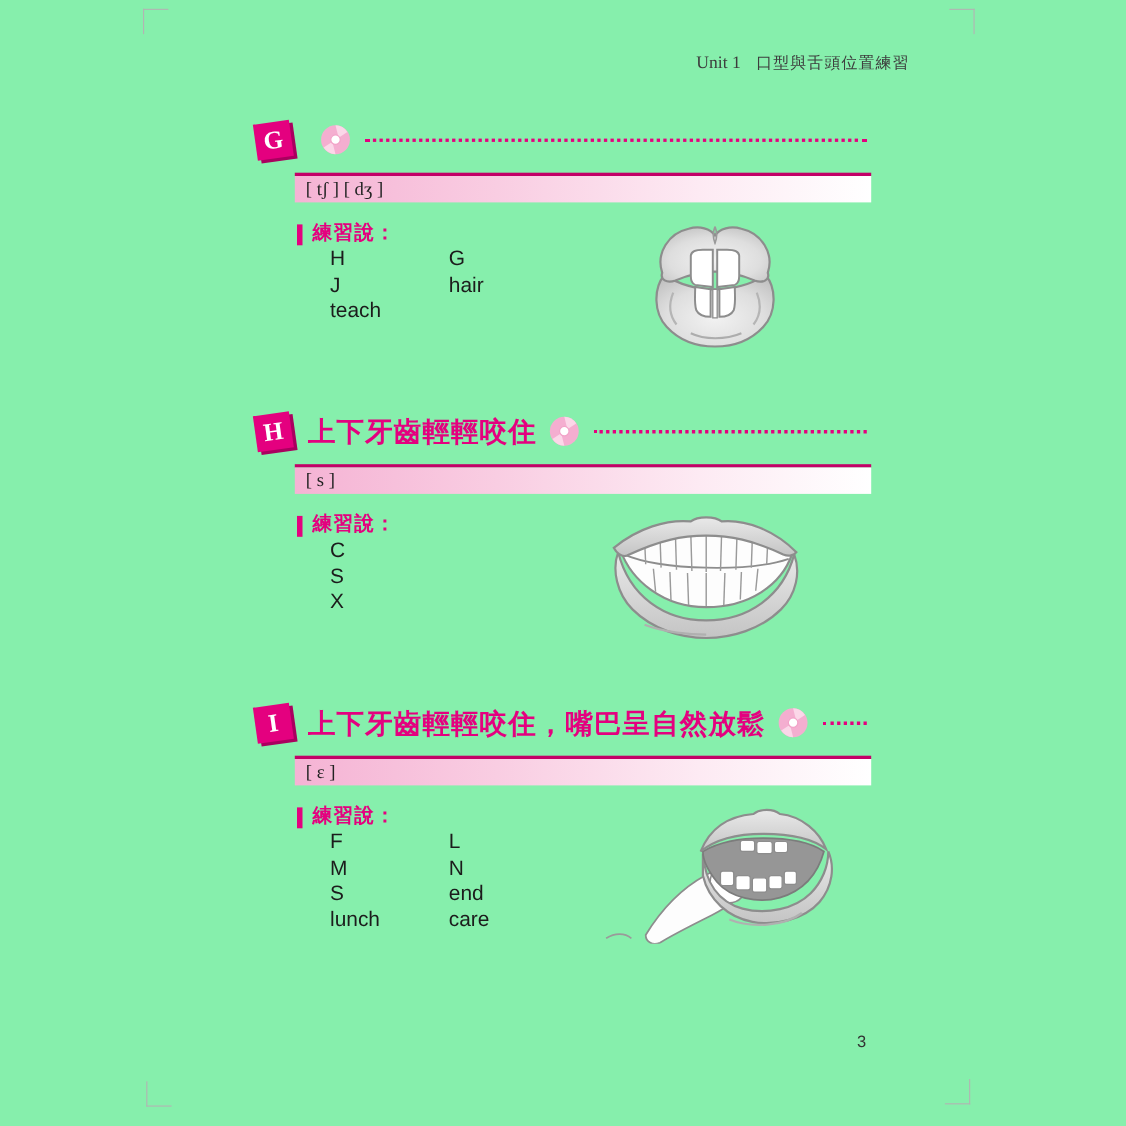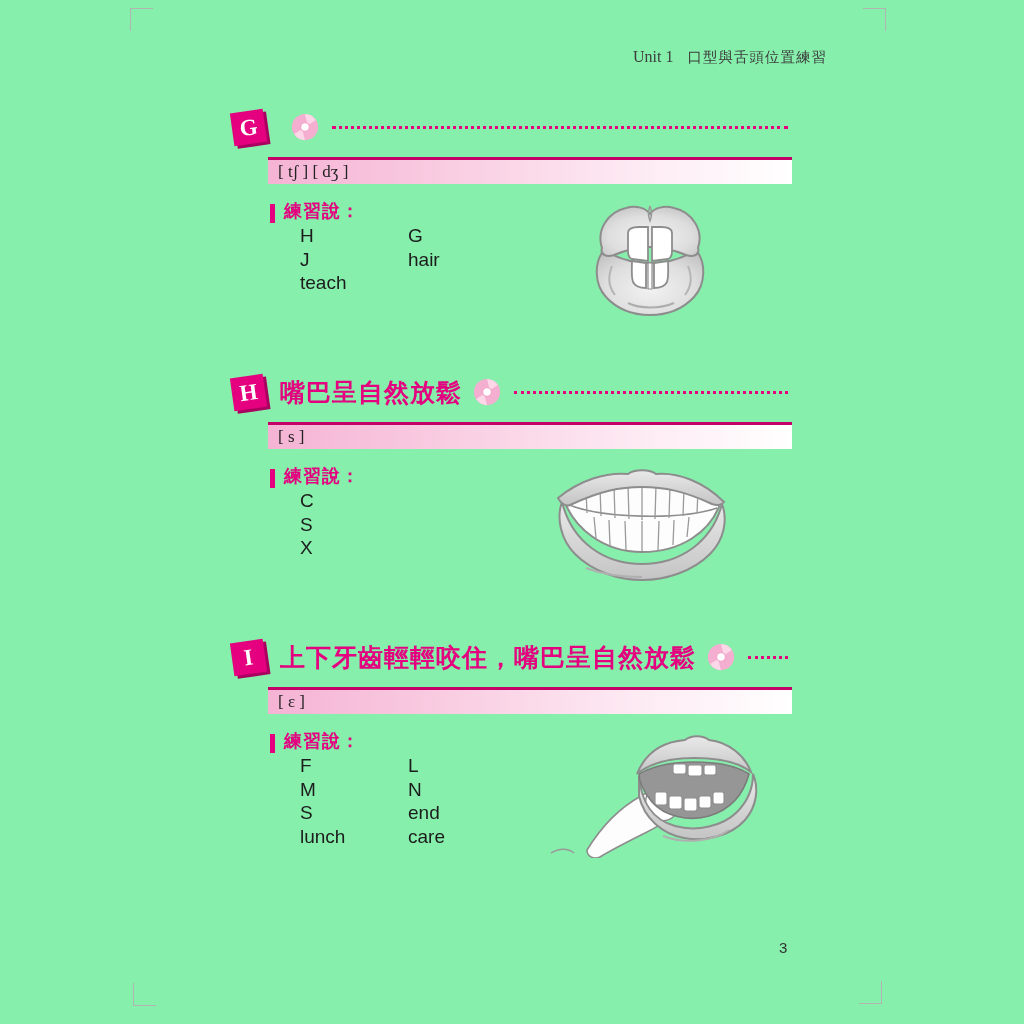--- a/index.html
+++ b/index.html
@@ -134,21 +134,21 @@
       <path d="M100 66 C104 76 104 86 97 95" stroke="#b5b5b5" stroke-width="2" fill="none"></path>
       <path d="M40 103 C52 109 72 109 86 103" stroke="#adadad" stroke-width="2" fill="none"></path>
     </svg>
   </div>
 
   <div class="section" id="section-h">
     <div class="heading-row">
       <div class="badge">
         <span>H</span>
       </div>
-      <div class="sec-title">嘴巴呈自然放鬆</div>
+      <div class="sec-title">上下牙齒輕輕咬住</div>
       <svg class="cd" width="30" height="30" viewBox="0 0 32 32">
         <circle cx="16" cy="16" r="14" fill="#f4aed0"></circle>
         <path d="M16 2 A14 14 0 0 1 27.5 8.5 L19 14 Z" fill="#fbd7e8"></path>
         <path d="M16 30 A14 14 0 0 1 4.5 23.5 L13 18 Z" fill="#fbd7e8"></path>
         <circle cx="16" cy="16" r="4.6" fill="#fff" stroke="#f2a3c8" stroke-width="1.2"></circle>
       </svg>
       <div class="dots"></div>
     </div>
 
     <div class="phonetic-bar">

